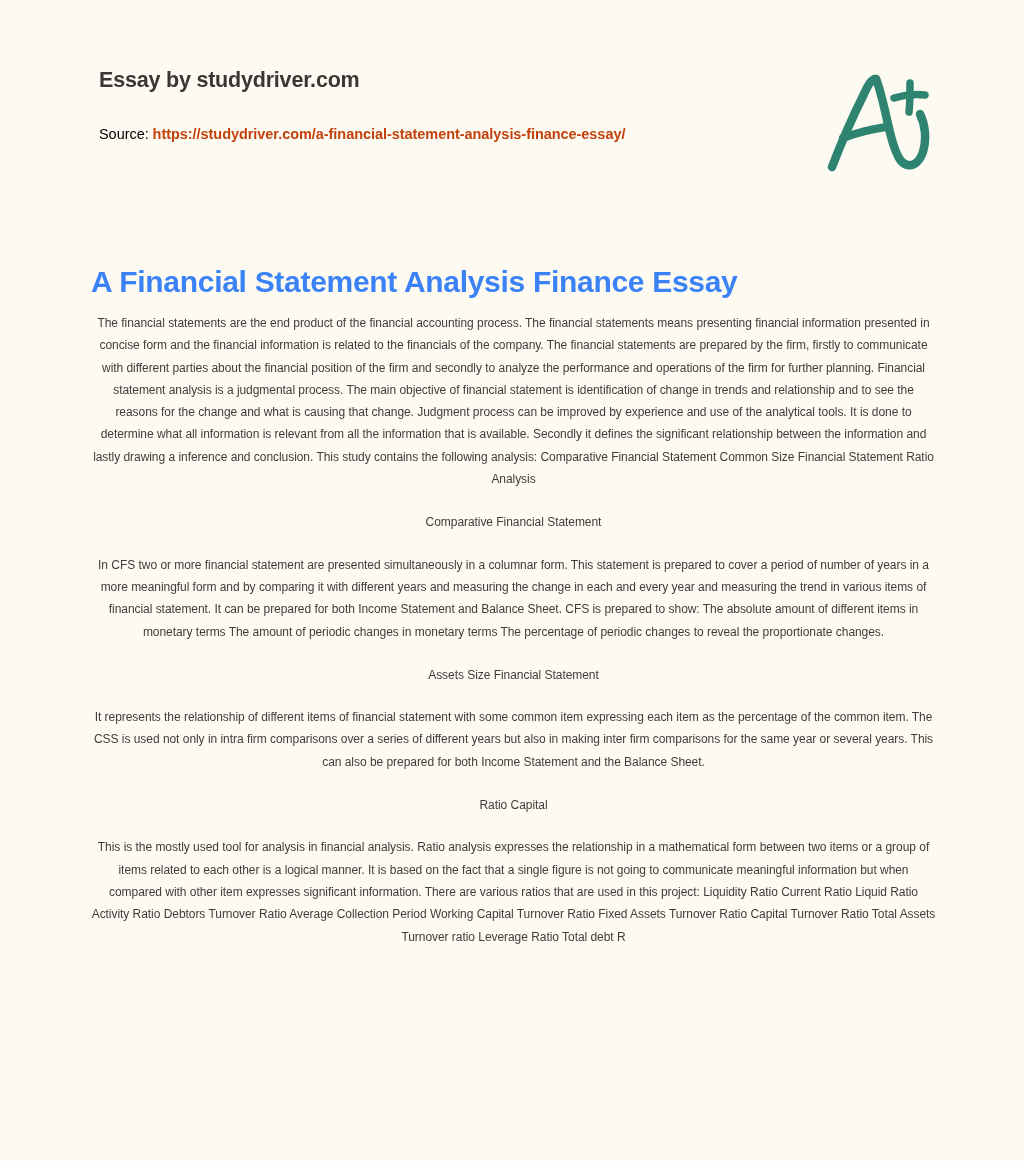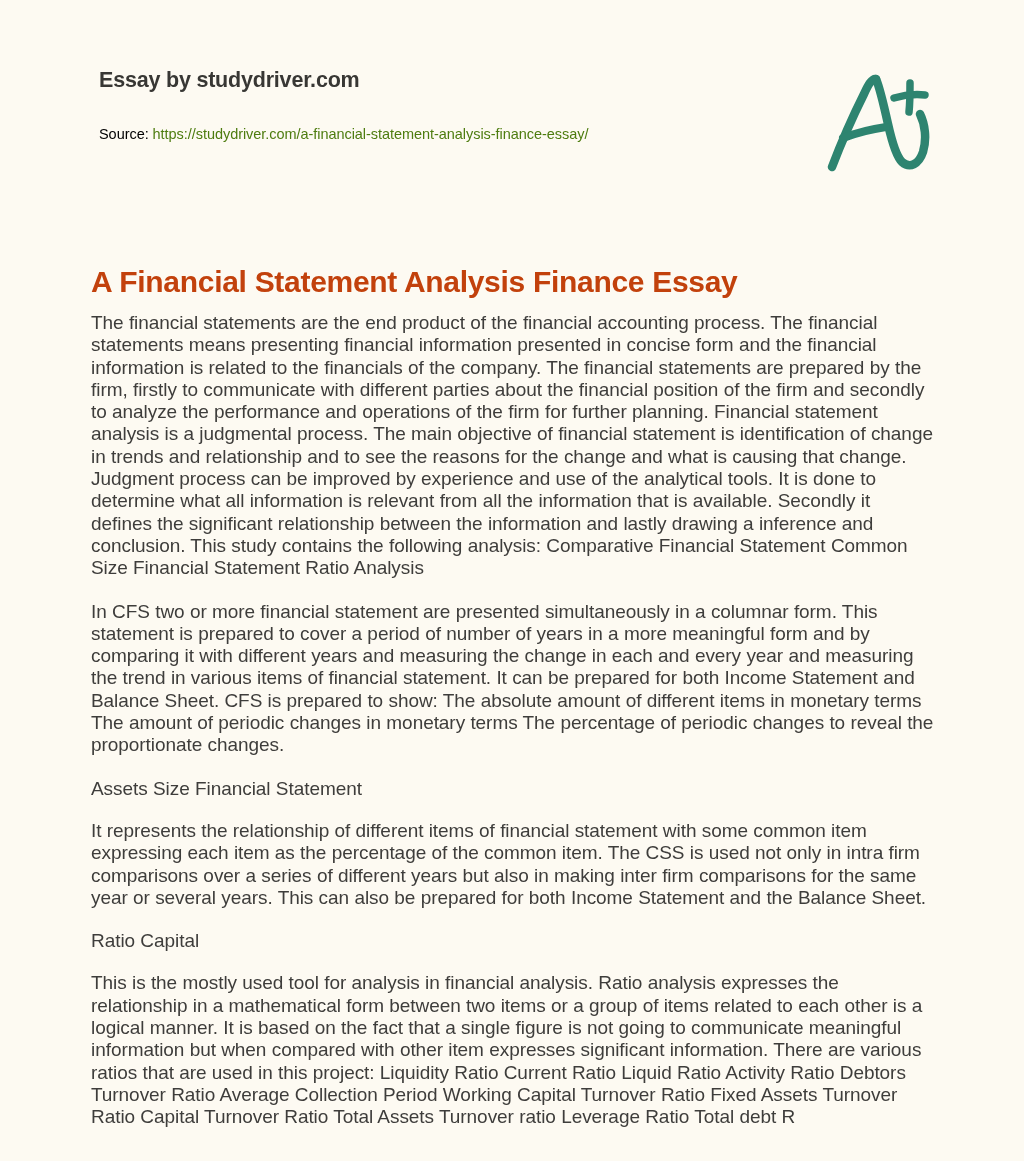--- a/index.html
+++ b/index.html
@@ -48,22 +48,23 @@
     left: 91px;
     top: 126px;
     font-size: 14.5px;
     white-space: nowrap;
     letter-spacing: -0.05px;
   }
   .source-label {
     color: #000000;
   }
   .source-url {
-    color: #4d7c0f;
+    color: #c2410c;
     text-decoration: none;
+    font-weight: bold;
   }
 
   
   .logo {
     position: absolute;
     left: 812px;
     top: 72px;
     width: 124px;
     height: 100px;
   }
@@ -74,40 +75,40 @@
   }
 
   
   .doc-title {
     position: absolute;
     left: 91px;
     top: 243px;
     width: 860px;
     font-size: 30px;
     font-weight: bold;
-    color: #c2410c;
+    color: #3b82f6;
     letter-spacing: -0.3px;
     line-height: 1.25;
     white-space: nowrap;
   }
 
   
   .body-content {
     position: absolute;
     left: 91px;
     top: 312px;
     width: 845px;
   }
 
   .body-content p {
     margin: 0 0 21px 0;
-    font-size: 19px;
+    font-size: 12px;
     line-height: 22.3px;
     color: #3e3d3b;
-    text-align: left;
+    text-align: center;
     letter-spacing: -0.06px;
     word-spacing: 0.1px;
   }
 
   .body-content p.section-heading {
     margin-bottom: 20px;
   }
 </style>
 </head>
 <body>
@@ -141,20 +142,21 @@
       </svg>
     </div>
 
   </div>
 
   <h1 class="doc-title">A Financial Statement Analysis Finance Essay</h1>
 
   <div class="body-content">
     <p>The financial statements are the end product of the financial accounting process. The financial statements means presenting financial information presented in concise form and the financial information is related to the financials of the company. The financial statements are prepared by the firm, firstly to communicate with different parties about the financial position of the firm and secondly to analyze the performance and operations of the firm for further planning. Financial statement analysis is a judgmental process. The main objective of financial statement is identification of change in trends and relationship and to see the reasons for the change and what is causing that change. Judgment process can be improved by experience and use of the analytical tools. It is done to determine what all information is relevant from all the information that is available. Secondly it defines the significant relationship between the information and lastly drawing a inference and conclusion. This study contains the following analysis: Comparative Financial Statement Common Size Financial Statement Ratio Analysis</p>
 
+    <p class="section-heading">Comparative Financial Statement</p>
 
     <p>In CFS two or more financial statement are presented simultaneously in a columnar form. This statement is prepared to cover a period of number of years in a more meaningful form and by comparing it with different years and measuring the change in each and every year and measuring the trend in various items of financial statement. It can be prepared for both Income Statement and Balance Sheet. CFS is prepared to show: The absolute amount of different items in monetary terms The amount of periodic changes in monetary terms The percentage of periodic changes to reveal the proportionate changes.</p>
 
     <p class="section-heading">Assets Size Financial Statement</p>
 
     <p>It represents the relationship of different items of financial statement with some common item expressing each item as the percentage of the common item. The CSS is used not only in intra firm comparisons over a series of different years but also in making inter firm comparisons for the same year or several years. This can also be prepared for both Income Statement and the Balance Sheet.</p>
 
     <p class="section-heading">Ratio Capital</p>
 
     <p>This is the mostly used tool for analysis in financial analysis. Ratio analysis expresses the relationship in a mathematical form between two items or a group of items related to each other is a logical manner. It is based on the fact that a single figure is not going to communicate meaningful information but when compared with other item expresses significant information. There are various ratios that are used in this project: Liquidity Ratio Current Ratio Liquid Ratio Activity Ratio Debtors Turnover Ratio Average Collection Period Working Capital Turnover Ratio Fixed Assets Turnover Ratio Capital Turnover Ratio Total Assets Turnover ratio Leverage Ratio Total debt R</p>

